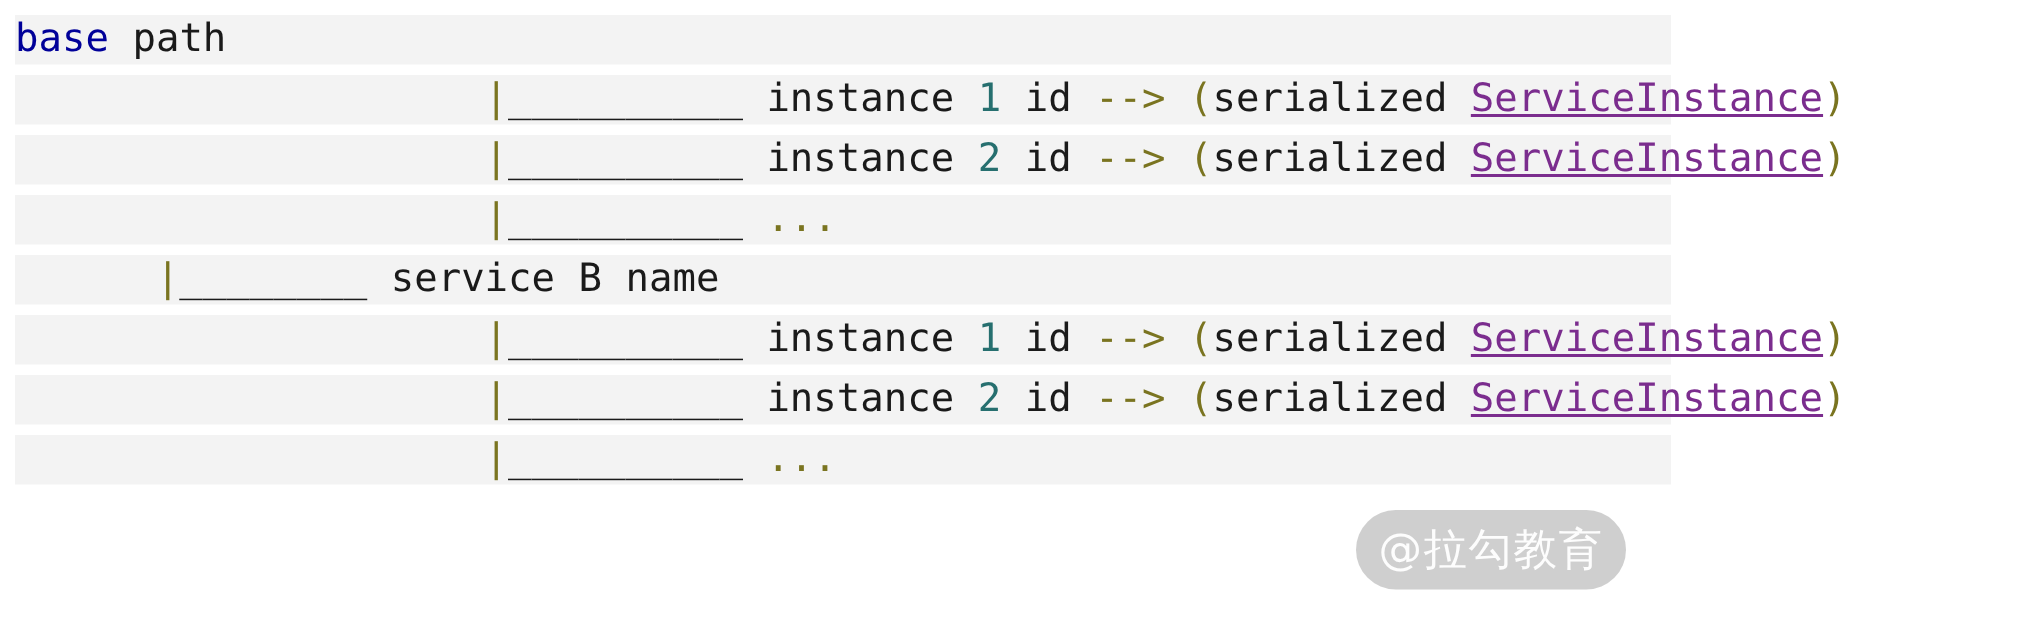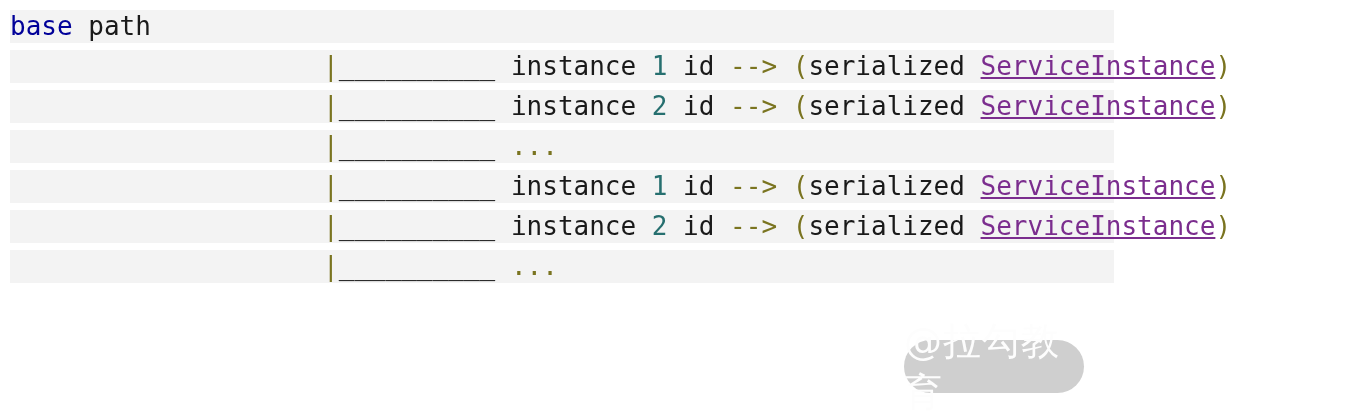--- a/index.html
+++ b/index.html
@@ -50,33 +50,34 @@
     right: 30px;
     width: 180px;
     height: 53px;
     border-radius: 27px;
     background: var(--watermark_bg);
     color: var(--watermark_text);
     display: flex;
     align-items: center;
     justify-content: center;
     font-family: "DejaVu Sans", "Liberation Sans", sans-serif;
-    font-size: 38px;
+    font-size: 29px;
     letter-spacing: 1px;
   }
 </style>
 </head>
 <body>
 
 <div class="canvas">
   <div class="code-block">
       <div class="line"><span class="seg keyword">base</span><span class="seg plain"> path</span></div>
       <div class="line"><span class="seg plain">                    </span><span class="seg operator">|</span><span class="seg plain">__________ instance </span><span class="seg number">1</span><span class="seg plain"> id </span><span class="seg operator">--&gt;</span><span class="seg plain"> </span><span class="seg operator">(</span><span class="seg plain">serialized </span><span class="seg type">ServiceInstance</span><span class="seg operator">)</span></div>
       <div class="line"><span class="seg plain">                    </span><span class="seg operator">|</span><span class="seg plain">__________ instance </span><span class="seg number">2</span><span class="seg plain"> id </span><span class="seg operator">--&gt;</span><span class="seg plain"> </span><span class="seg operator">(</span><span class="seg plain">serialized </span><span class="seg type">ServiceInstance</span><span class="seg operator">)</span></div>
       <div class="line"><span class="seg plain">                    </span><span class="seg operator">|</span><span class="seg plain">__________ </span><span class="seg operator">...</span></div>
+      <div class="line"><span class="seg plain">      </span><span class="seg operator">|</span><span class="seg plain">________ service B name</span></div>
       <div class="line"><span class="seg plain">                    </span><span class="seg operator">|</span><span class="seg plain">__________ instance </span><span class="seg number">1</span><span class="seg plain"> id </span><span class="seg operator">--&gt;</span><span class="seg plain"> </span><span class="seg operator">(</span><span class="seg plain">serialized </span><span class="seg type">ServiceInstance</span><span class="seg operator">)</span></div>
       <div class="line"><span class="seg plain">                    </span><span class="seg operator">|</span><span class="seg plain">__________ instance </span><span class="seg number">2</span><span class="seg plain"> id </span><span class="seg operator">--&gt;</span><span class="seg plain"> </span><span class="seg operator">(</span><span class="seg plain">serialized </span><span class="seg type">ServiceInstance</span><span class="seg operator">)</span></div>
       <div class="line"><span class="seg plain">                    </span><span class="seg operator">|</span><span class="seg plain">__________ </span><span class="seg operator">...</span></div>
     </div>
   <div class="watermark">
     <span>@拉勾教育</span>
   </div>
 </div>
 
 </body></html>

